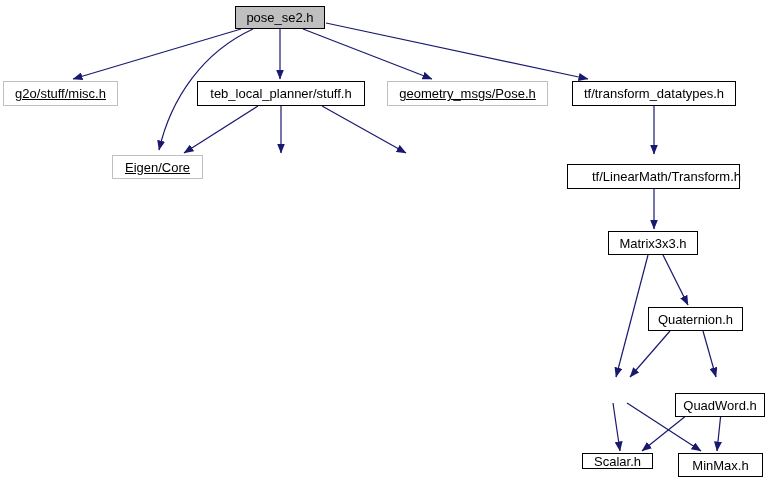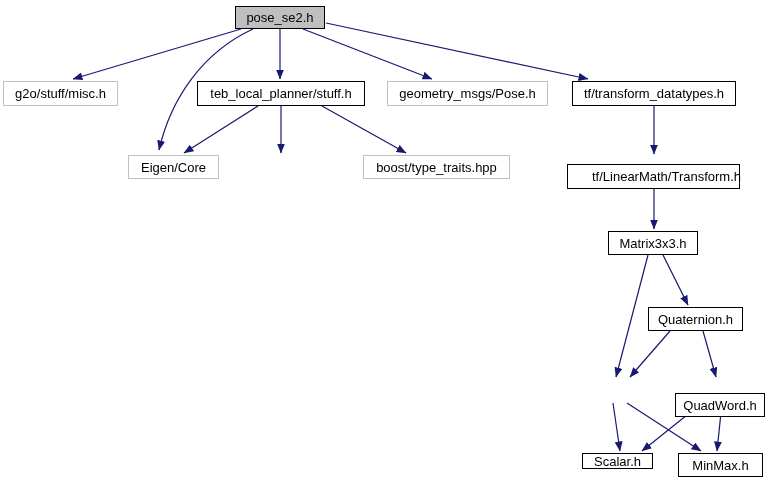--- a/index.html
+++ b/index.html
@@ -32,32 +32,32 @@
     box-sizing: border-box;
     background: #ffffff;
     display: flex;
     align-items: center;
     justify-content: center;
     font-size: 13px;
     color: #000000;
     white-space: nowrap;
   }
   .node.linked { border: 1px solid #000000; }
-  .node.external { border: 1px solid #c0c0c0; }
+  .node.external { border: 1px solid #c0c0c0; text-decoration: underline; }
   .node.root {
     border: 1px solid #000000;
     background: #bfbfbf;
   }
   
   #n-pose_se2 { left:235px; top:6px;   width:90px;  height:23px; }
   #n-g2o      { left:3px;   top:81px;  width:115px; height:25px; }
   #n-teb      { left:197px; top:81px;  width:168px; height:25px; }
   #n-geometry { left:387px; top:81px;  width:161px; height:25px; }
   #n-tfdt     { left:572px; top:81px;  width:164px; height:25px; }
-  #n-eigen    { left:128px; top:155px; width:91px;  height:24px; }
+  #n-eigen    { left:112px; top:155px; width:91px;  height:24px; }
   #n-bu       { left:223px; top:155px; width:115px; height:24px; }
   #n-btt      { left:363px; top:155px; width:147px; height:24px; }
   #n-tft      { left:567px; top:164px; width:173px; height:25px;padding-left:26px; }
   #n-m33      { left:608px; top:231px; width:90px;  height:24px; }
   #n-quat     { left:648px; top:307px; width:95px;  height:24px; }
   #n-vec3     { left:572px; top:379px; width:80px;  height:24px; }
   #n-quad     { left:675px; top:379px; width:90px;  height:24px;margin-top:14px; }
   #n-scalar   { left:582px; top:453px; width:71px;  height:16px; }
   #n-minmax   { left:678px; top:453px; width:85px;  height:24px; }
 </style>
@@ -91,21 +91,20 @@
     <line class="edge" x1="702" y1="403" x2="642" y2="451" marker-end="url(#arrow)"></line>
     <line class="edge" x1="722" y1="403" x2="717" y2="451" marker-end="url(#arrow)"></line>
   </svg>
 
   <div class="node root" id="n-pose_se2">pose_se2.h</div>
   <div class="node external" id="n-g2o">g2o/stuff/misc.h</div>
   <div class="node linked" id="n-teb">teb_local_planner/stuff.h</div>
   <div class="node external" id="n-geometry">geometry_msgs/Pose.h</div>
   <div class="node linked" id="n-tfdt">tf/transform_datatypes.h</div>
   <div class="node external" id="n-eigen">Eigen/Core</div>
-  <div class="node external" id="n-btt">boost/type_traits.hpp</div>
   <div class="node linked" id="n-tft">tf/LinearMath/Transform.h</div>
   <div class="node linked" id="n-m33">Matrix3x3.h</div>
   <div class="node linked" id="n-quat">Quaternion.h</div>
   <div class="node linked" id="n-quad">QuadWord.h</div>
   <div class="node linked" id="n-scalar">Scalar.h</div>
   <div class="node linked" id="n-minmax">MinMax.h</div>
 
 </div>
 
 </body></html>

